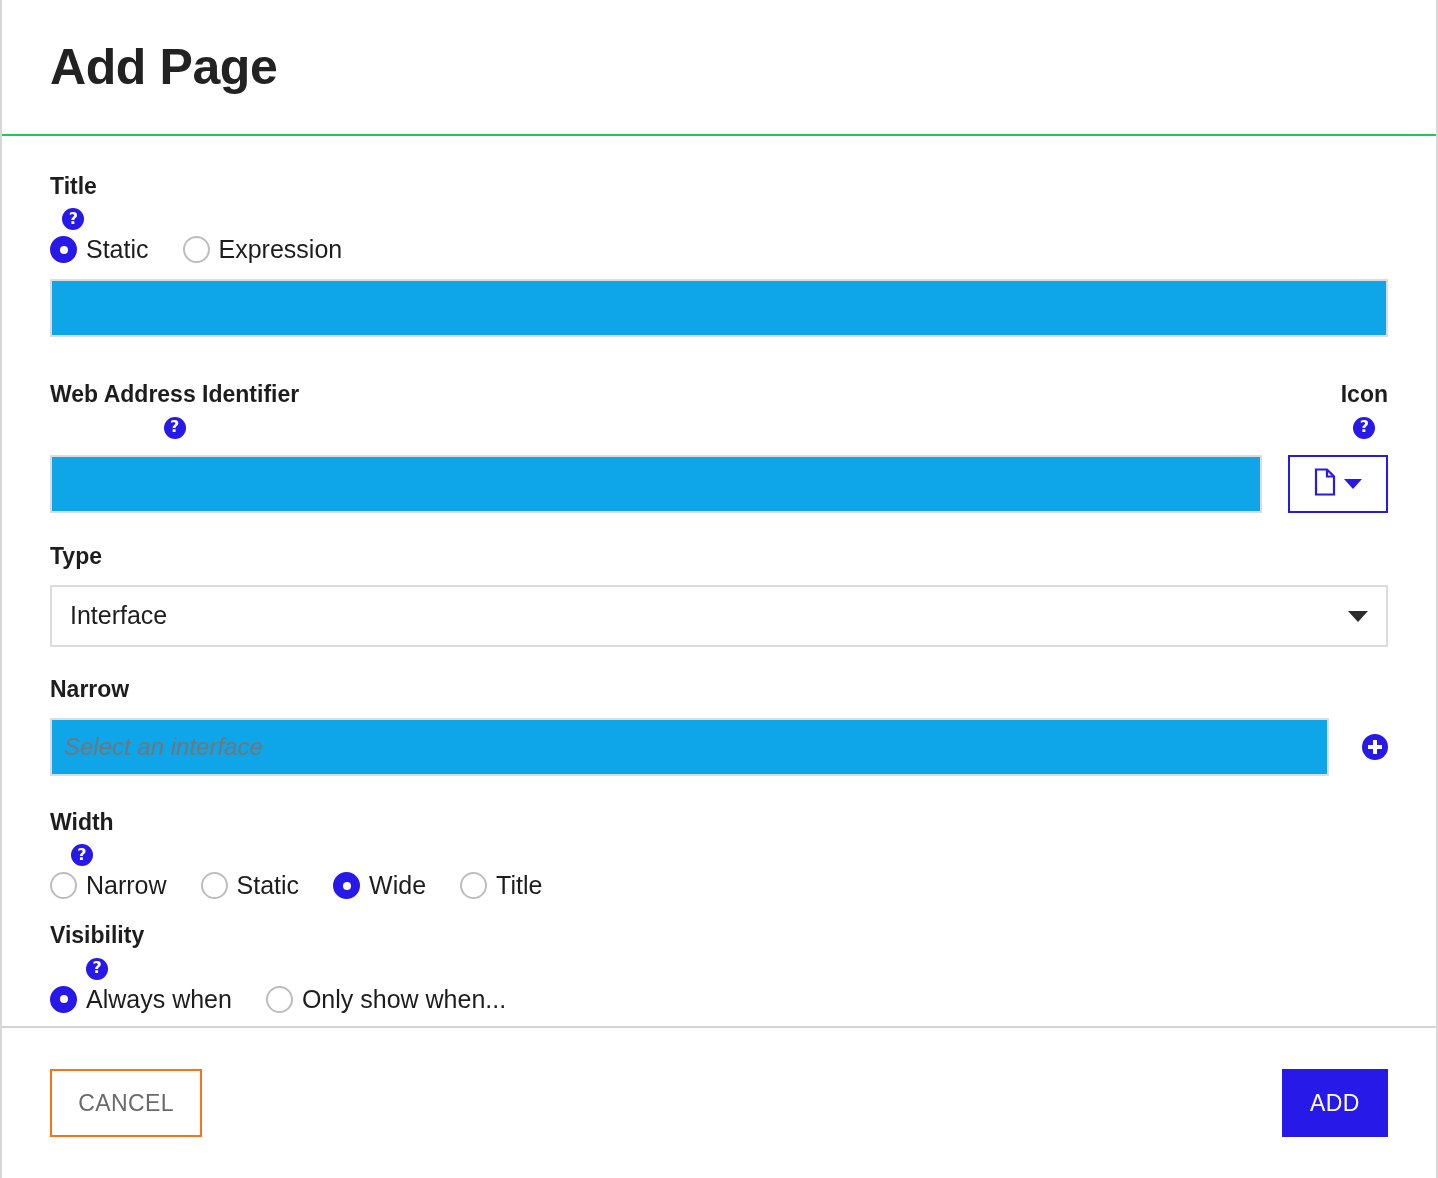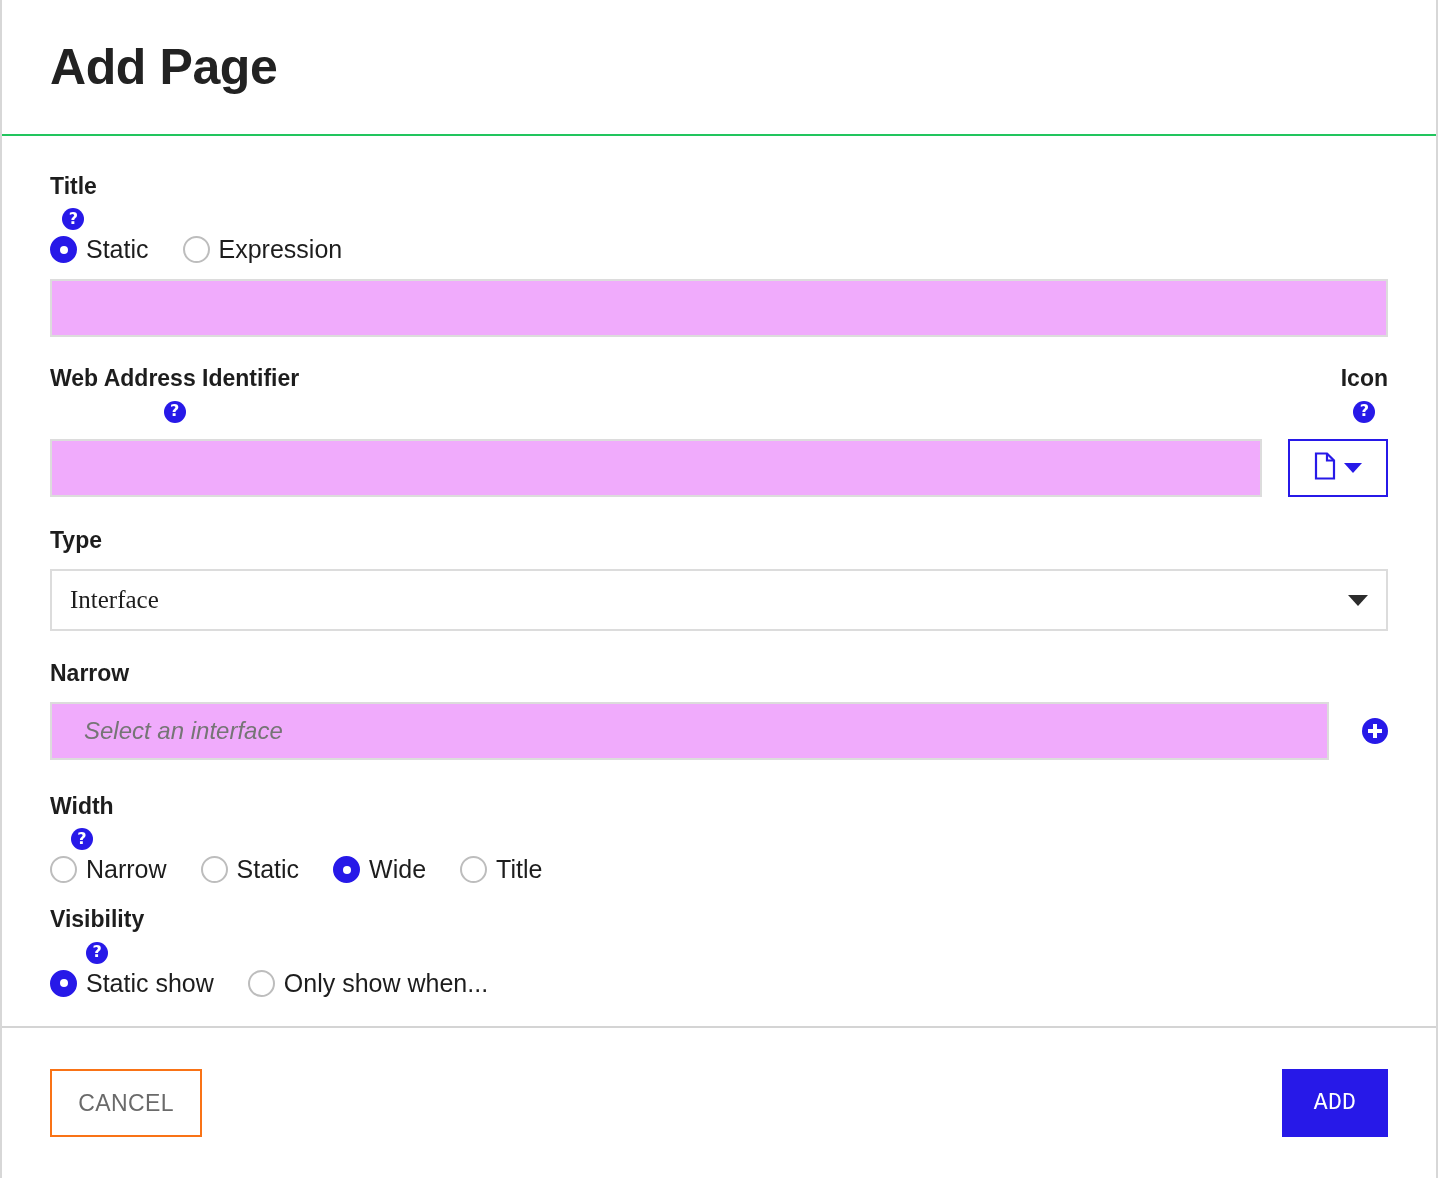--- a/index.html
+++ b/index.html
@@ -129,42 +129,42 @@
     font-size: 25px;
     color: #1d1d1d;
     line-height: 1;
   }
 
   
   .text-input {
     width: 100%;
     height: 58px;
     border: 2px solid #dcdcdc;
-    background: #f0abfc;
+    background: #0ea5e9;
     font-family: "Liberation Sans", sans-serif;
     font-size: 24px;
     color: #1d1d1d;
-    padding: 0 32px;
+    padding: 0 12px;
     outline: none;
     border-radius: 0;
     display: block;
   }
   .text-input::placeholder {
     color: #757575;
     font-style: italic;
   }
 
   .title-input-wrap { margin-top: 16px; }
 
   
   .wa-label-row {
     display: flex;
     align-items: center;
     justify-content: space-between;
-    margin-top: 29px;
+    margin-top: 45px;
   }
   .wa-input-row {
     display: flex;
     align-items: stretch;
     margin-top: 16px;
     gap: 0;
   }
   .wa-input {
     width: 1222px;
   }
@@ -187,21 +187,20 @@
     border-left: 9px solid transparent;
     border-right: 9px solid transparent;
     border-top: 10px solid #2719e8;
   }
 
   
   .select-wrap {
     position: relative;
     margin-top: 16px;
     width: 100%;
-    font-family: Liberation Serif, serif;
   }
   .select-box {
     width: 100%;
     height: 62px;
     border: 2px solid #dcdcdc;
     background: #ffffff;
     display: flex;
     align-items: center;
     padding: 0 18px;
     font-size: 25px;
@@ -276,21 +275,21 @@
     cursor: pointer;
     border-radius: 0;
   }
   .btn-add {
     min-width: 106px;
     height: 68px;
     background: #2719e8;
     border: none;
     color: #ffffff;
     font-size: 23px;
-    font-family: Liberation Mono, monospace;
+    font-family: Liberation Sans, sans-serif;
     letter-spacing: 0.4px;
     cursor: pointer;
     border-radius: 0;
     padding: 0 22px;
   }
 </style>
 </head>
 <body>
 
 <div class="dialog">
@@ -404,21 +403,21 @@
     <div class="field-block spacer-vis">
       <div class="field-label-row">
         <span class="field-label">
           <span>Visibility</span>
           <span class="help-icon">?</span>
         </span>
       </div>
       <div class="radio-row">
         <label class="radio-item">
           <span class="radio-mark on"></span>
-          <span class="radio-label">Static show</span>
+          <span class="radio-label">Always when</span>
         </label>
         <label class="radio-item">
           <span class="radio-mark off"></span>
           <span class="radio-label">Only show when...</span>
         </label>
       </div>
     </div>
 
   </div>
 

